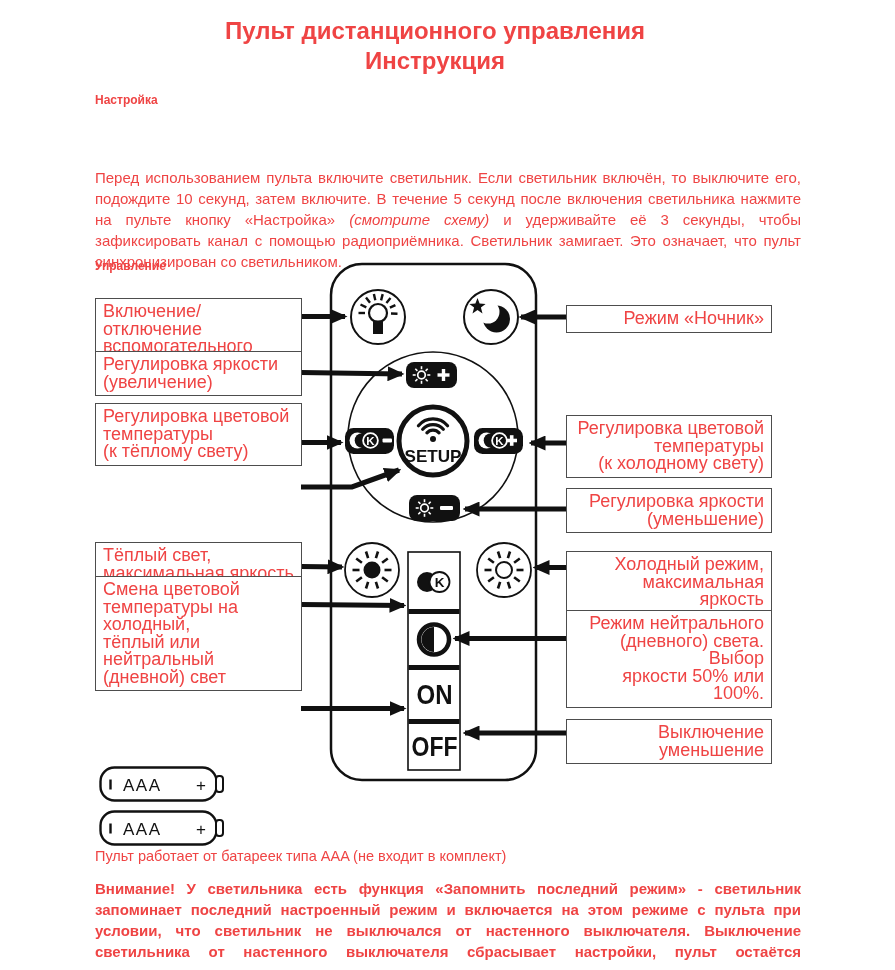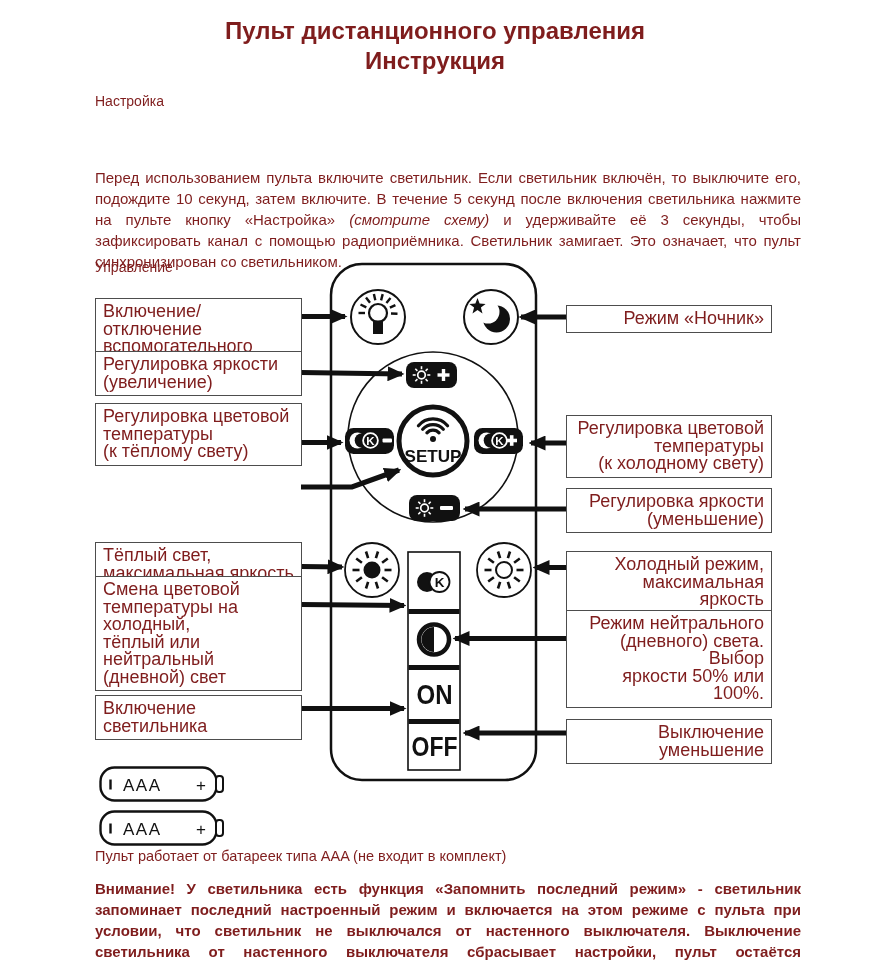--- a/index.html
+++ b/index.html
@@ -1,21 +1,21 @@
 <!DOCTYPE html>
 <html><head>
 <meta charset="utf-8">
 <style>
   html,body{margin:0;padding:0;background:#fff;}
   .page{position:relative;width:895px;height:970px;background:#ffffff;
-        font-family:"Liberation Sans",sans-serif;color:#7f1d1d;overflow:hidden;}
+        font-family:"Liberation Sans",sans-serif;color:#ef4444;overflow:hidden;}
   .abs{position:absolute;}
   .title{left:55px;top:16px;width:760px;text-align:center;
          font-size:24px;font-weight:bold;line-height:30px;}
-  .h2{font-size:14px;font-weight:normal;}
+  .h2{font-size:12px;font-weight:bold;}
   .body-text{font-size:15px;line-height:21px;text-align:justify;margin-top:40px;}
   .body-text i{font-style:italic;}
   .warning{font-size:15px;line-height:21px;text-align:justify;font-weight:bold;}
   .caption{font-size:14.5px;}
   .callout{position:absolute;box-sizing:border-box;border:1.5px solid #4d4d4d;
            background:#fff;padding:4px 7px;font-size:18px;line-height:17.5px;
            white-space:pre-line;z-index:2;}
   .cl{left:95px;width:207px;}
   .cr{left:566px;width:206px;text-align:right;}
   svg.overlay{position:absolute;left:0;top:0;z-index:1;}
@@ -45,21 +45,20 @@
 (увеличение)</div>
   <div class="callout cl" style="top:403px;">Регулировка цветовой
 температуры
 (к тёплому свету)</div>
   <div class="callout cl" style="top:542px;">Тёплый свет,
 максимальная яркость</div>
   <div class="callout cl" style="top:576px;">Смена цветовой
 температуры на холодный,
 тёплый или нейтральный
 (дневной) свет</div>
-  <div class="callout cl" style="top:695px;">Включение светильника</div>
 
   <div class="callout cr" style="top:305px;">Режим «Ночник»</div>
   <div class="callout cr" style="top:415px;">Регулировка цветовой
 температуры
 (к холодному свету)</div>
   <div class="callout cr" style="top:488px;">Регулировка яркости
 (уменьшение)</div>
   <div class="callout cr" style="top:551px;">Холодный режим,
 максимальная яркость</div>
   <div class="callout cr" style="top:610px;">Режим нейтрального

